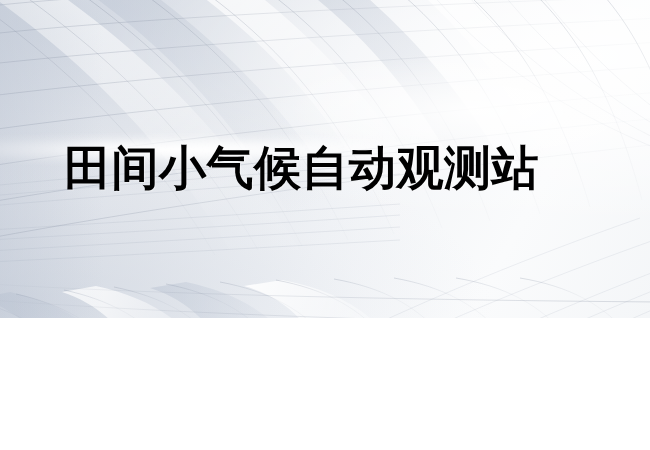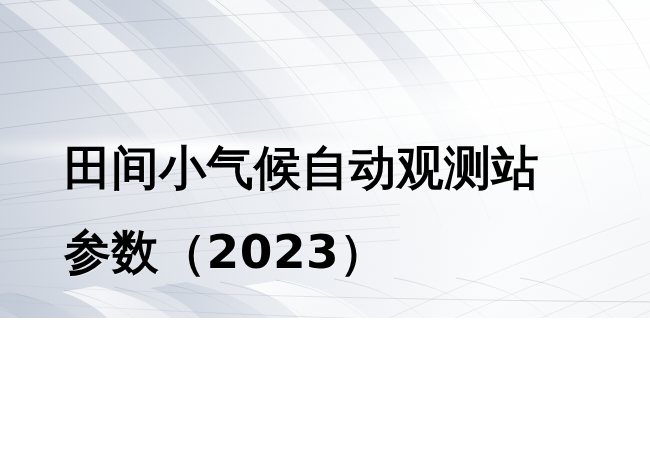--- a/index.html
+++ b/index.html
@@ -237,16 +237,15 @@
 
     </g>
   </svg>
 
   <div class="light-streak-2"></div>
   <div class="light-streak"></div>
   <div class="vignette"></div>
 
   <div id="title-block">
     <div class="title-line">田间小气候自动观测站</div>
-    <div class="title-line">参数（2023）</div>
   </div>
 
 </div>
 
 </body></html>

